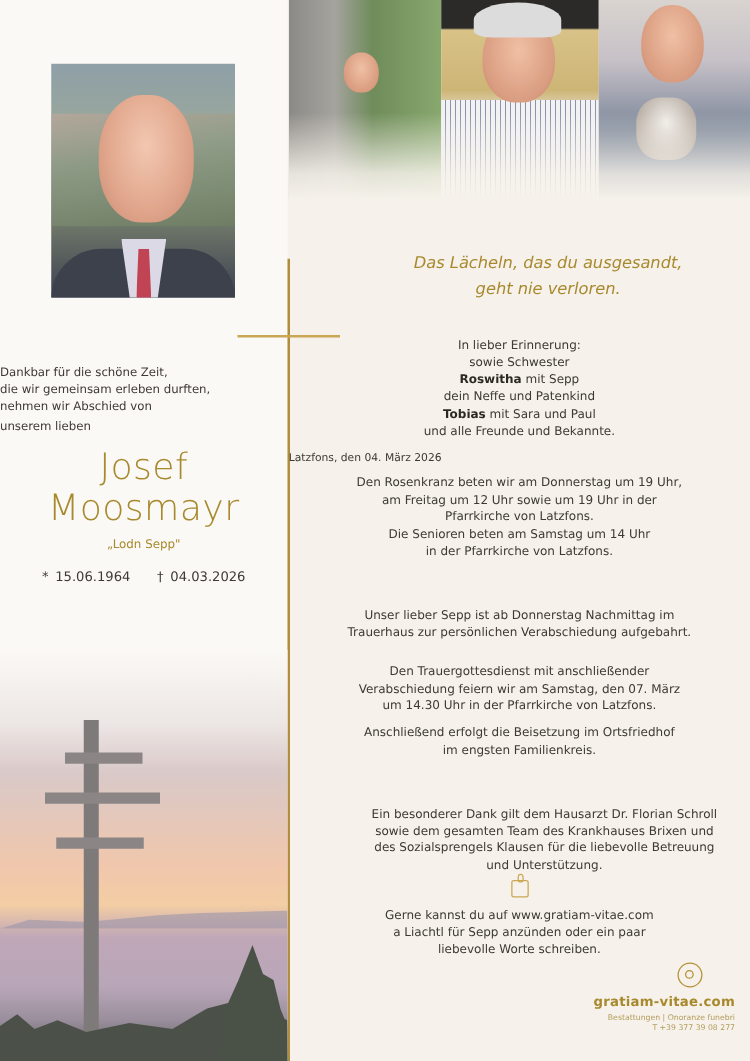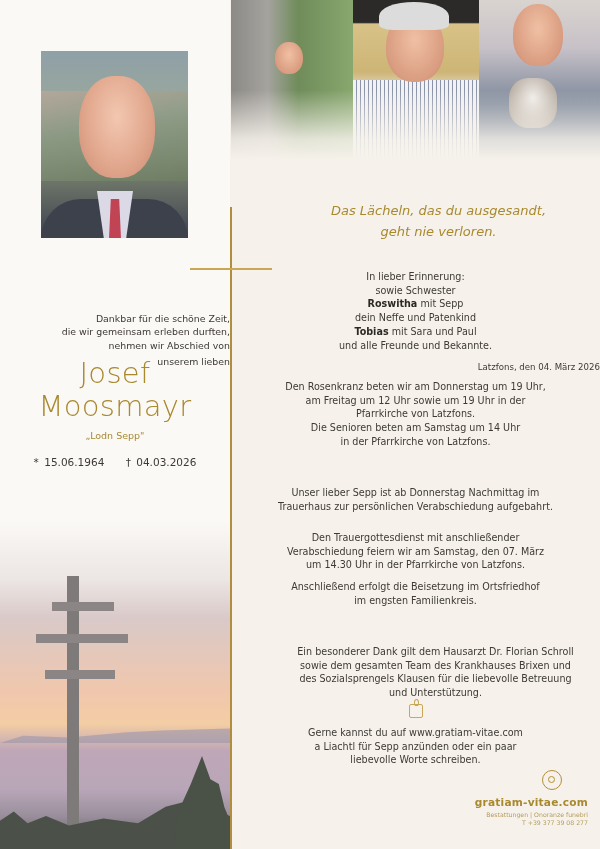--- a/index.html
+++ b/index.html
@@ -84,22 +84,22 @@
   
   .cross-v {
     position: absolute; left: 230px; top: 207px; width: 1.5px; height: 642px; background: #b08e3e;
   }
   .cross-h {
     position: absolute; left: 190px; top: 268px; width: 82px; height: 1.5px; background: #c9a755;
   }
 
   
   .intro {
-    position: absolute; left: 0; top: 292px; width: 230px; text-align: right;
-    font-size: 9.4px; line-height: 13.4px; color: #3d3935; margin-top: 20px;
+    position: absolute; left: 0; top: 292px; width: 230px; text-align: left;
+    font-size: 9.4px; line-height: 13.4px; color: #3d3935;
   }
   .intro .last { margin-top: 3px; }
   .name {
     position: absolute; left: 0; top: 357px; width: 230px; text-align: center;
     font-family: "DejaVu Sans", sans-serif; font-weight: 200;
     font-size: 29px; line-height: 33px; color: #a8892e; letter-spacing: .3px;
   }
   .nickname {
     position: absolute; left: 0; top: 430px; width: 230px; text-align: center;
     font-size: 9.5px; color: #a8892e;
@@ -138,21 +138,21 @@
   .quote {
     position: absolute; left: 231px; top: 200px; width: 415px; text-align: center;
     font-style: italic; font-size: 13px; line-height: 21px; color: #a8892e;
   }
   .block {
     position: absolute; left: 231px; width: 369px; text-align: center;
     font-size: 9.6px; line-height: 13.7px; color: #3d3935;
   }
   .block b { font-weight: bold; color: #2c2824; }
   .memory { top: 270px; }
-  .place-date { position: absolute; left: 231px; top: 362px; width: 369px; text-align: right; font-size: 8.6px; color: #3d3935; }
+  .place-date { position: absolute; left: 231px; top: 362px; width: 369px; text-align: left; font-size: 8.6px; color: #3d3935; }
   .rosary { top: 380px; }
   .viewing { top: 486px; }
   .service { top: 531px; }
   .burial { top: 580px; }
   .thanks { top: 645px; padding-left: 20px; }
   .candle-wrap { position: absolute; left: 231px; top: 700px; width: 369px; text-align: center; }
   .candle {
     display: inline-block; width: 12px; height: 12px; border: 1.3px solid #c9a755; border-radius: 2px;
     position: relative; margin-top: 4px;
   }

